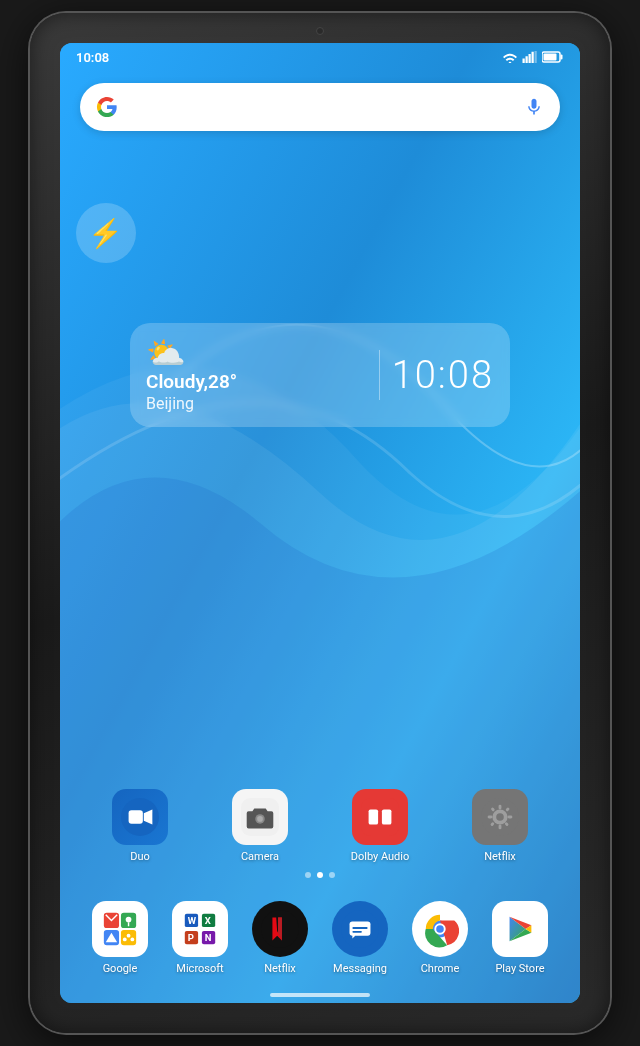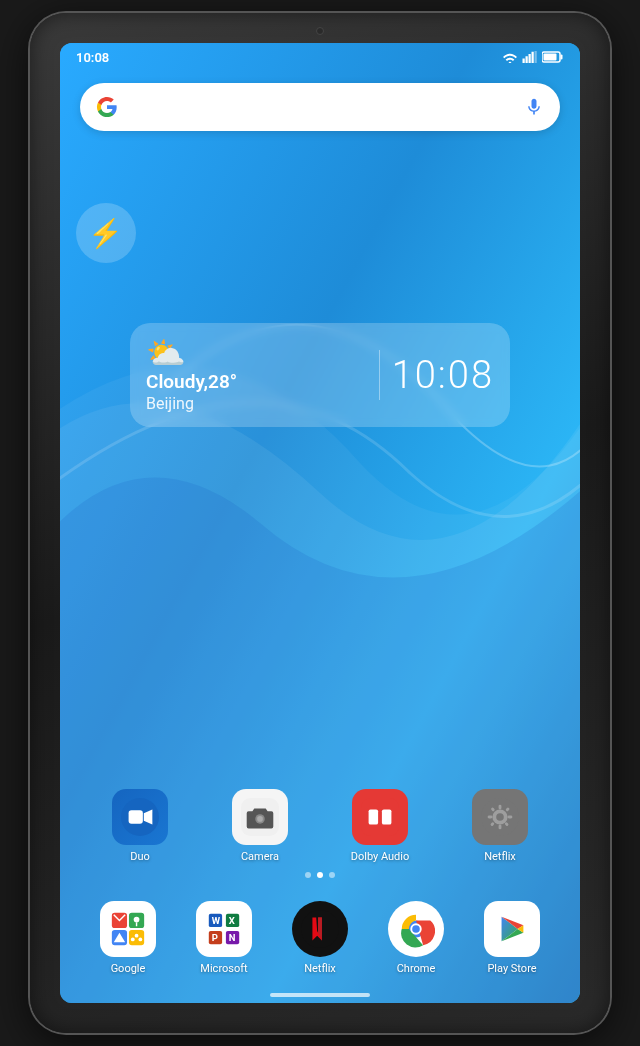--- a/index.html
+++ b/index.html
@@ -499,20 +499,32 @@
           <div class="app-icon icon-netflix" style="border-radius:50%;">
             <svg viewBox="0 0 40 40" width="38" height="38">
               <circle cx="20" cy="20" r="20" fill="#111"></circle>
               <path d="M12 8 L12 32 L17 27 L22 32 L22 8 L18 8 L18 24 L17 22 L16 8 Z" fill="#E50914"></path>
               <path d="M18 8 L18 24 L22 32 L22 8 Z" fill="#B81D24"></path>
             </svg>
           </div>
           <span class="app-label">Netflix</span>
         </div>
 
+        <div class="app-item">
+          <div class="app-icon icon-messaging" style="border-radius:50%;">
+            <svg viewBox="0 0 40 40" width="38" height="38">
+              <circle cx="20" cy="20" r="20" fill="#1565c0"></circle>
+              <rect x="9" y="12" width="22" height="15" rx="3" fill="white"></rect>
+              <path d="M12 30 L15 27 L12 24 Z" fill="white"></path>
+              <rect x="12" y="18" width="16" height="2" rx="1" fill="#1565c0"></rect>
+              <rect x="12" y="22" width="10" height="2" rx="1" fill="#1565c0"></rect>
+            </svg>
+          </div>
+          <span class="app-label">Messaging</span>
+        </div>
 
         <div class="app-item">
           <div class="app-icon icon-chrome" style="border-radius:50%;">
             <svg viewBox="0 0 40 40" width="38" height="38">
               <circle cx="20" cy="20" r="20" fill="white"></circle>
               <circle cx="20" cy="20" r="9" fill="#4285F4"></circle>
 
               <path d="M20 11 L35 11 A15 15 0 0 1 27.5 37 Z" fill="#EA4335"></path>
 
               <path d="M27.5 37 A15 15 0 0 1 5 20 L12.5 20 Z" fill="#34A853"></path>

